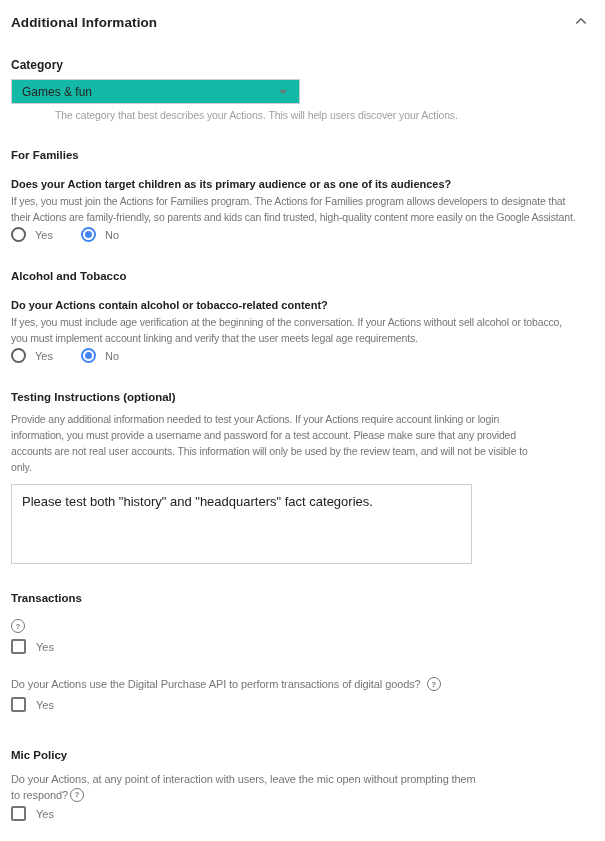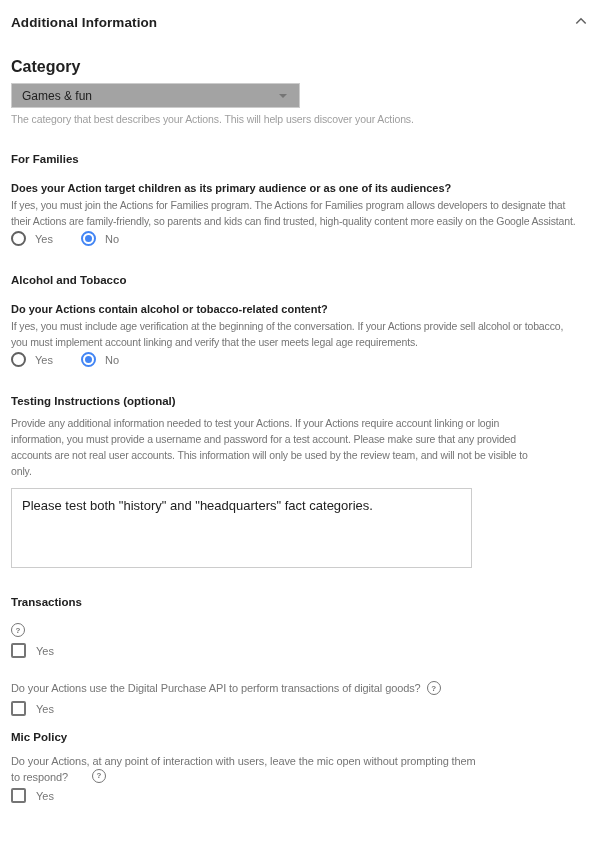--- a/index.html
+++ b/index.html
@@ -4,27 +4,27 @@
 <style>
   html,body{margin:0;padding:0;background:#fff;}
   body{font-family:"Liberation Sans",sans-serif;}
   .page{position:relative;width:605px;height:841px;box-sizing:border-box;
         padding:15px 12px 0 11px;overflow:hidden;background:#fff;}
 
   .panel-header{display:flex;justify-content:space-between;align-items:flex-start;}
   .panel-title{font-size:13.5px;font-weight:bold;color:#212121;letter-spacing:.1px;}
   .collapse-btn{background:none;border:none;padding:2px 4px;margin-right:2px;cursor:pointer;line-height:0;}
 
-  .field-label{margin-top:28px;font-size:16px;font-weight:bold;color:#212121;}
+  .field-label{margin-top:28px;font-size:12px;font-weight:bold;color:#212121;}
   .select-box{margin-top:7px;width:289px;height:25px;box-sizing:border-box;border:1px solid #ccc;
               display:flex;align-items:center;justify-content:space-between;
-              padding:0 12px 0 10px;font-size:12px;color:#212121;cursor:pointer;background:#a3a3a3;}
+              padding:0 12px 0 10px;font-size:12px;color:#212121;cursor:pointer;background:#14b8a6;}
   .caret{width:0;height:0;border-left:4px solid transparent;border-right:4px solid transparent;
          border-top:4.5px solid #757575;}
-  .helper{margin-top:5px;font-size:10.5px;color:#9e9e9e;letter-spacing:-0.1px;}
+  .helper{margin-top:5px;font-size:10.5px;color:#9e9e9e;letter-spacing:-0.1px;margin-left:44px;}
 
   .sec-heading{font-size:11.5px;font-weight:bold;color:#212121;}
   .q-bold{font-size:11px;font-weight:bold;color:#212121;}
   .desc{margin-top:3px;}
   .desc-line{font-size:10.5px;line-height:16px;color:#757575;letter-spacing:-0.15px;white-space:nowrap;}
   .q-gray{font-size:11px;color:#757575;display:flex;align-items:center;gap:6px;letter-spacing:-0.1px;}
   .q-line{font-size:11px;line-height:16px;color:#757575;letter-spacing:-0.1px;white-space:nowrap;}
 
   .help-icon{display:inline-flex;align-items:center;justify-content:center;flex:none;
              width:12px;height:12px;border:1px solid #757575;border-radius:50%;
@@ -42,21 +42,21 @@
 
   .check-row{display:flex;align-items:center;height:17px;margin-top:5px;cursor:pointer;}
   .checkbox{width:15px;height:15px;border:2px solid #757575;border-radius:2px;box-sizing:border-box;
             background:#fff;flex:none;}
   .check-label{margin-left:10px;font-size:11px;color:#757575;}
 
   .ta{display:block;margin-top:9px;width:461px;height:80px;box-sizing:border-box;
       border:1px solid #ccc;padding:8px 10px;font-family:"Liberation Sans",sans-serif;
       font-size:13px;line-height:17px;color:#212121;resize:none;outline:none;background:#fff;}
 
-  .mt27{margin-top:27px}.mt28{margin-top:28px}.mt26{margin-top:14px}
+  .mt27{margin-top:27px}.mt28{margin-top:28px}.mt26{margin-top:36px}
   .mt17{margin-top:17px}.mt15{margin-top:15px}.mt22{margin-top:22px}
   .mt10{margin-top:10px}.mt8{margin-top:8px}.mt2{margin-top:2px}
 </style>
 </head>
 <body>
 
 <div class="page">
 
   <div class="panel-header">
     <div class="panel-title">Additional Information</div>
@@ -89,21 +89,21 @@
     </div>
     <div class="radio-opt">
       <span class="radio radio--on"></span>
       <span class="opt-label">No</span>
     </div>
   </div>
 
   <div class="sec-heading mt27">Alcohol and Tobacco</div>
   <div class="q-bold mt17">Do your Actions contain alcohol or tobacco-related content?</div>
   <div class="desc">
-    <div class="desc-line">If yes, you must include age verification at the beginning of the conversation. If your Actions provide sell alcohol or tobacco,</div>
+    <div class="desc-line">If yes, you must include age verification at the beginning of the conversation. If your Actions without sell alcohol or tobacco,</div>
     <div class="desc-line">you must implement account linking and verify that the user meets legal age requirements.</div>
   </div>
   <div class="radio-row">
     <div class="radio-opt">
       <span class="radio"></span>
       <span class="opt-label">Yes</span>
     </div>
     <div class="radio-opt">
       <span class="radio radio--on"></span>
       <span class="opt-label">No</span>
@@ -132,21 +132,21 @@
     <span class="help-icon">?</span>
   </div>
   <div class="check-row">
     <span class="checkbox"></span>
     <span class="check-label">Yes</span>
   </div>
 
   <div class="sec-heading mt26">Mic Policy</div>
   <div class="mt10">
     <div class="q-line">Do your Actions, at any point of interaction with users, leave the mic open without prompting them</div>
-    <div class="q-line" style="display:flex;align-items:flex-start;gap:24px;">
+    <div class="q-line" style="display:flex;align-items:center;gap:2px;">
       <span>to respond?</span>
       <span class="help-icon">?</span>
     </div>
   </div>
   <div class="check-row mt2">
     <span class="checkbox"></span>
     <span class="check-label">Yes</span>
   </div>
 
 </div>

